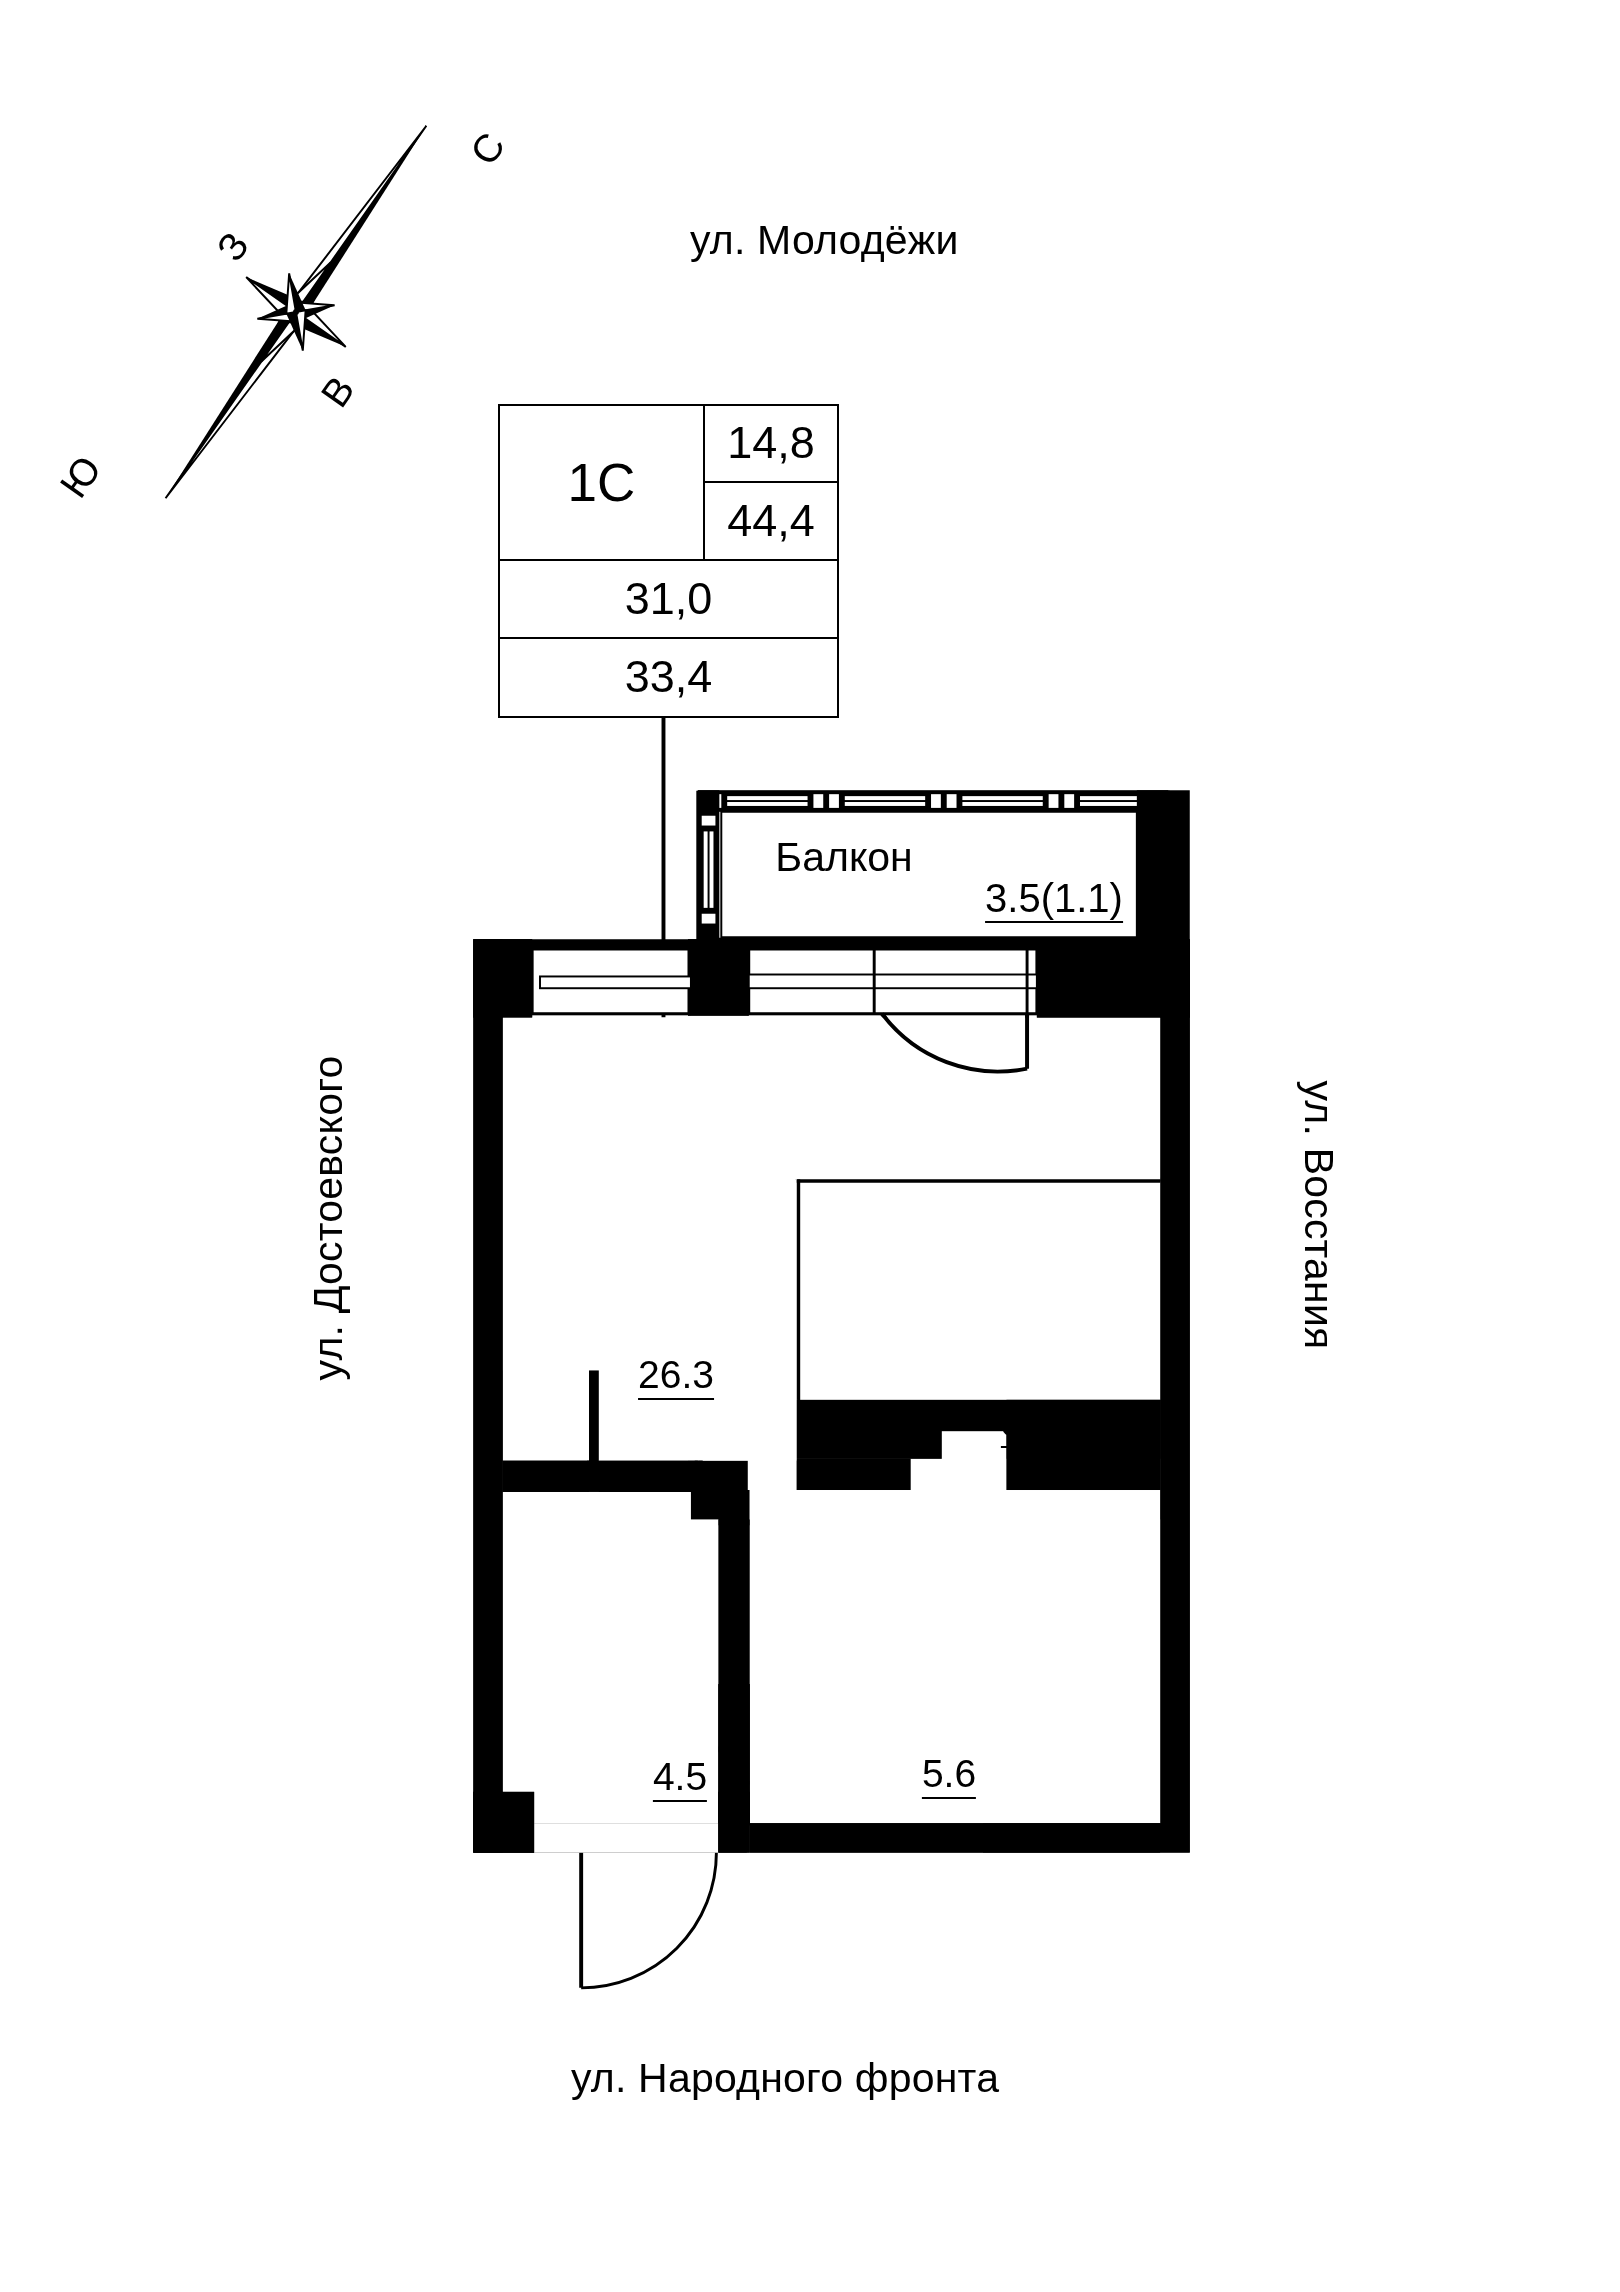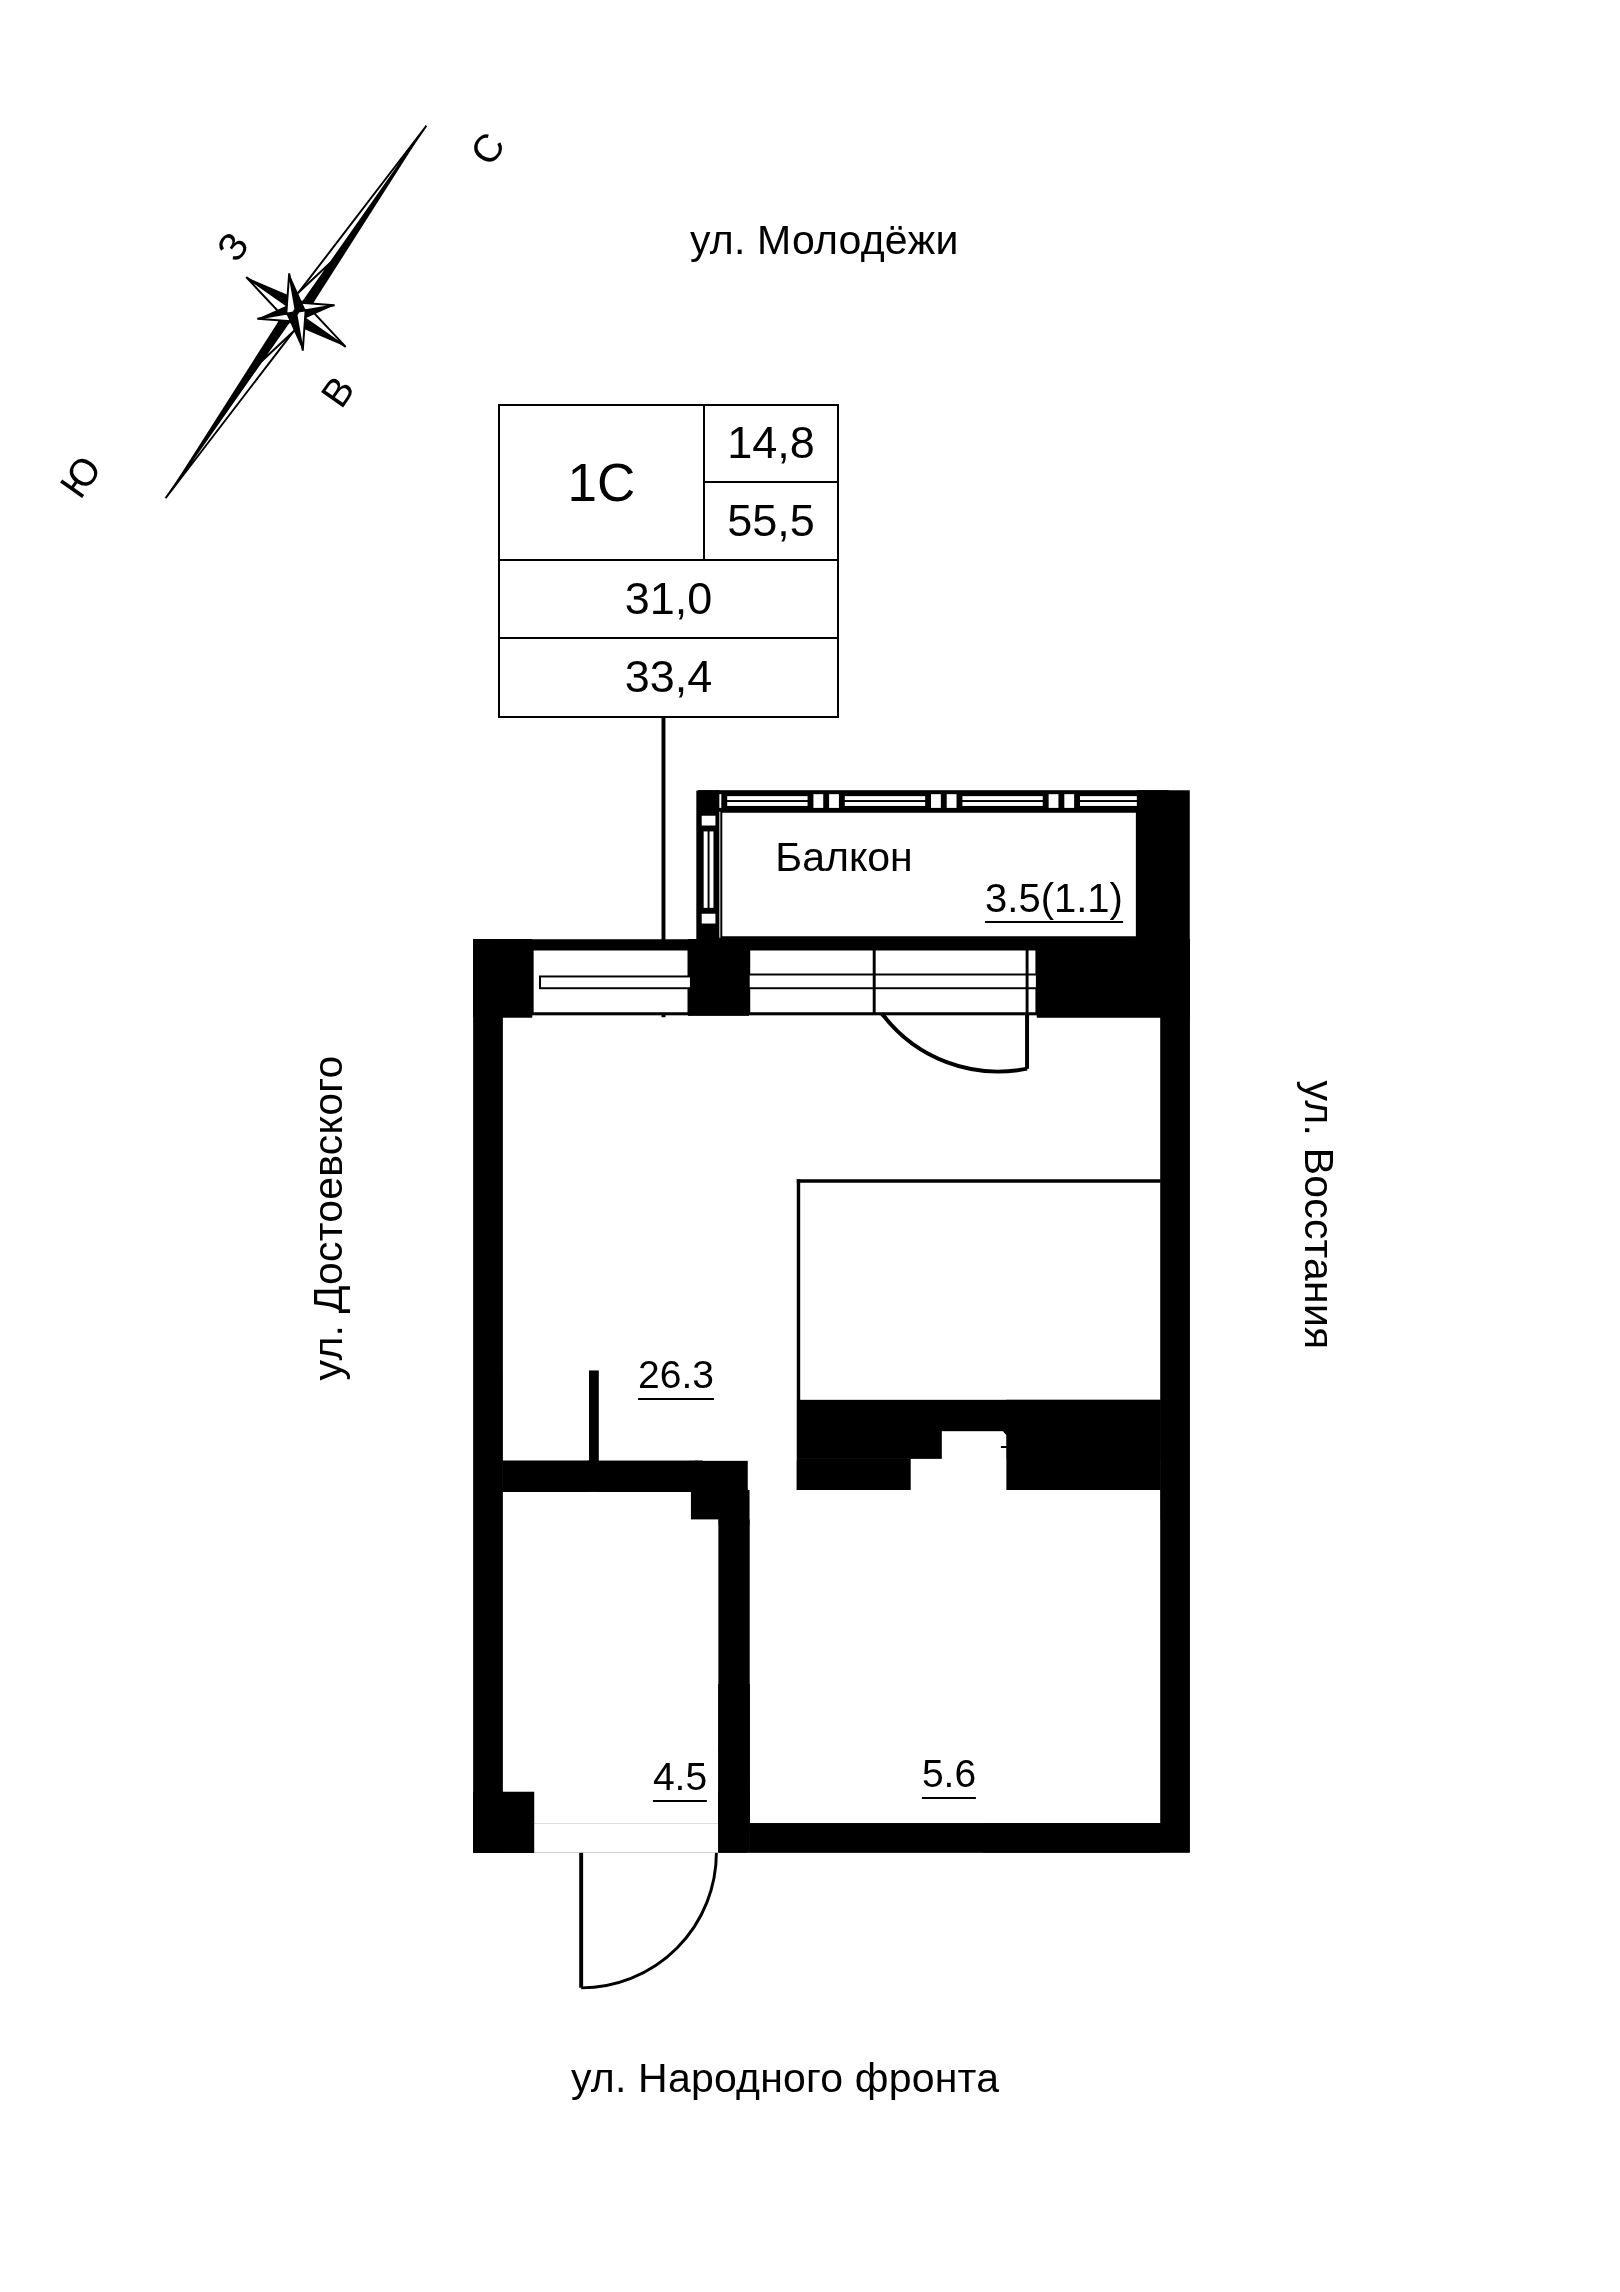--- a/index.html
+++ b/index.html
@@ -377,21 +377,21 @@
   <div class="compass-label" id="compass-n">С</div>
   <div class="compass-label" id="compass-w">З</div>
   <div class="compass-label" id="compass-e">В</div>
   <div class="compass-label" id="compass-s">Ю</div>
 
   <div id="info-table">
     <div class="info-row first">
       <div class="info-left">1С</div>
       <div class="info-right">
         <div class="info-cell topline">14,8</div>
-        <div class="info-cell">55,5</div>
+        <div class="info-cell">44,4</div>
       </div>
     </div>
     <div class="info-row">
       <div class="info-right">
         <div class="info-cell topline">31,0</div>
         <div class="info-cell">33,4</div>
       </div>
     </div>
   </div>
 

